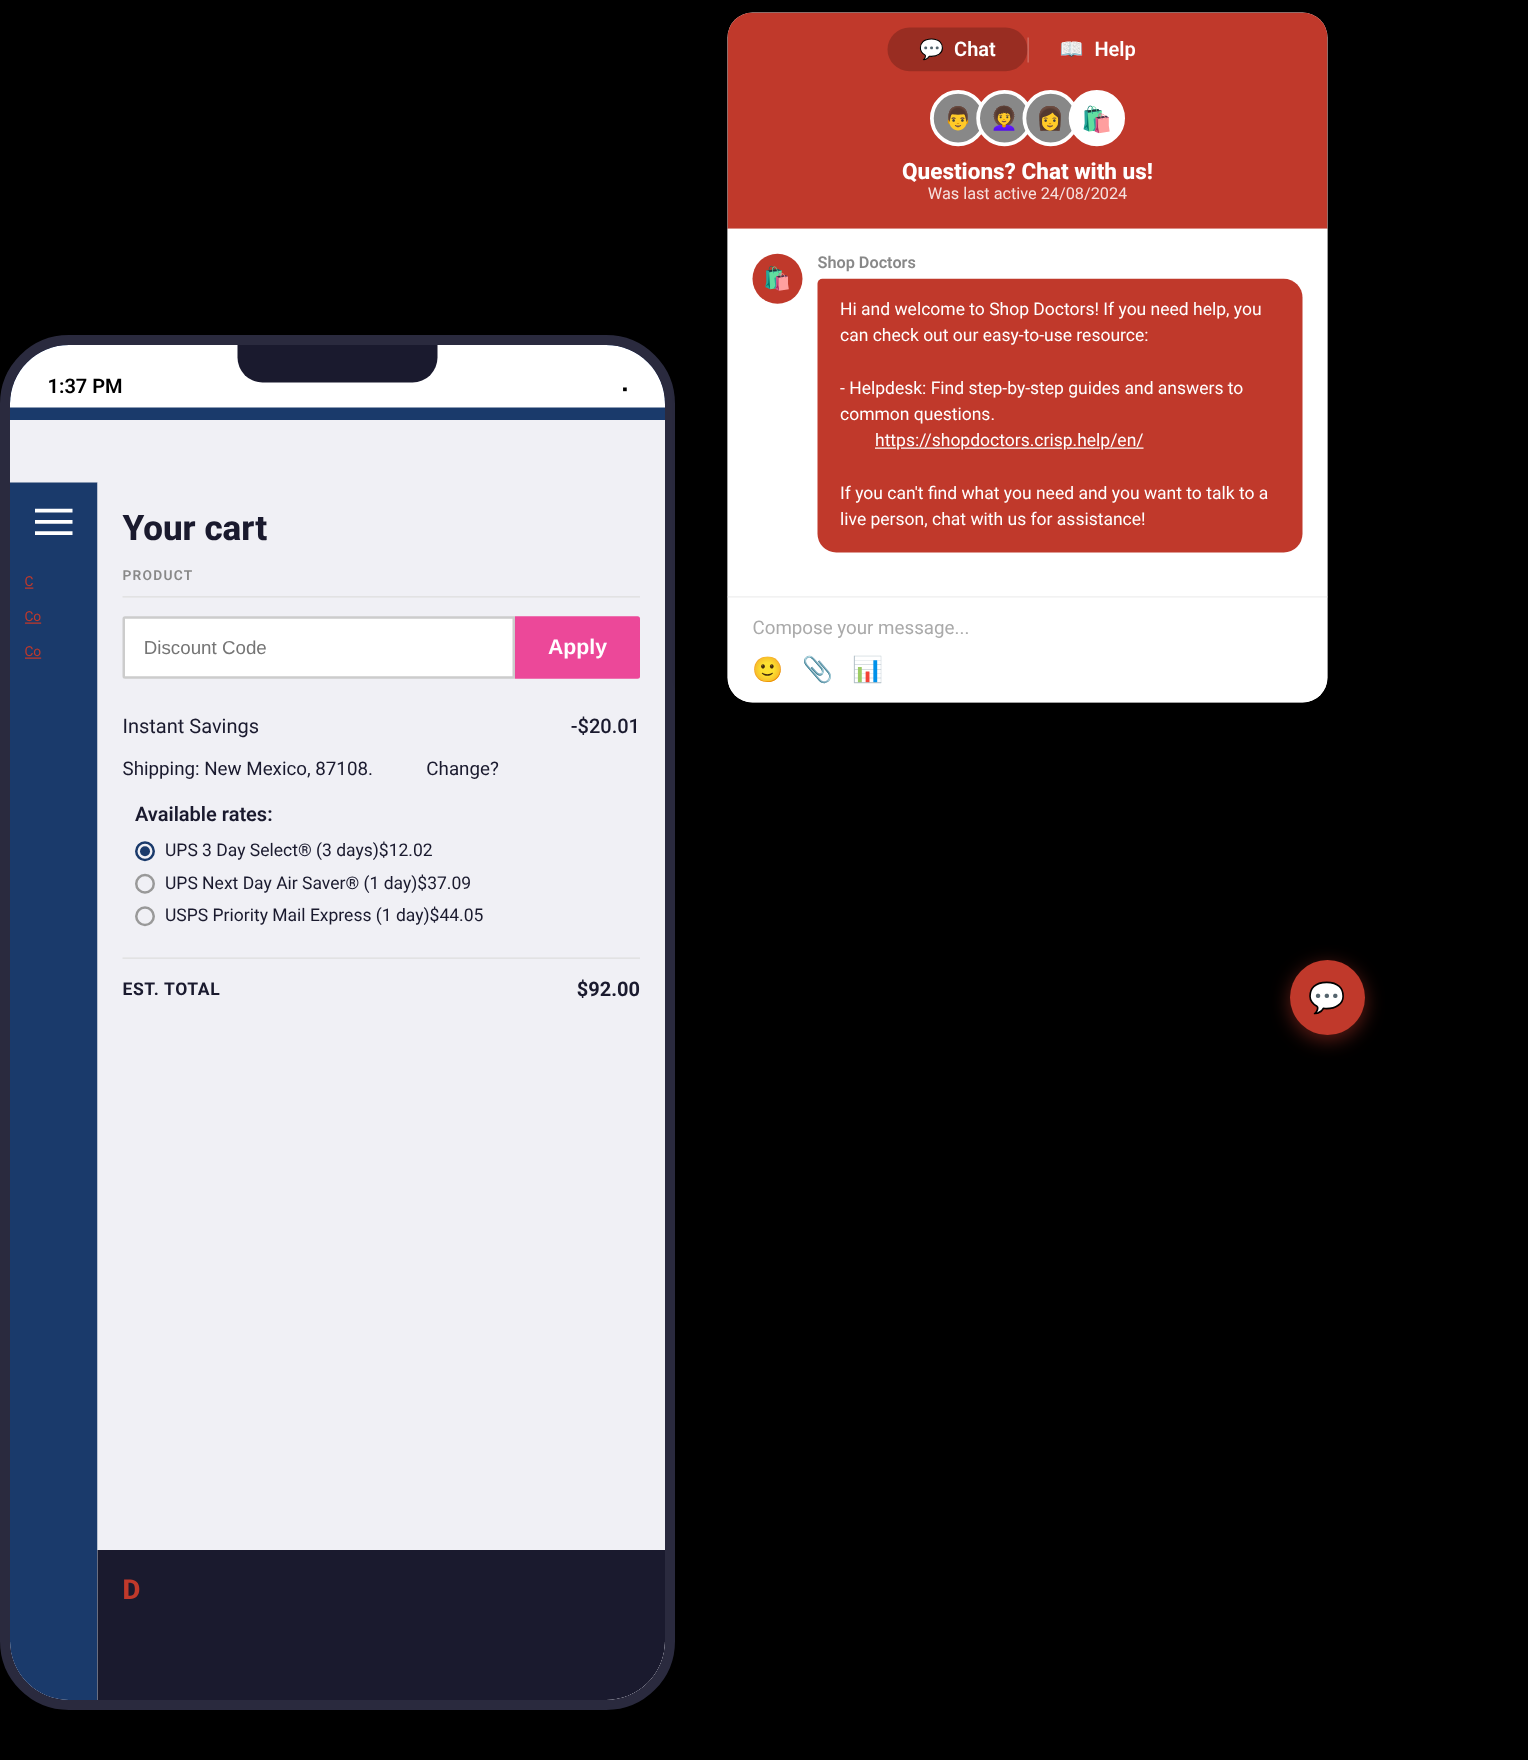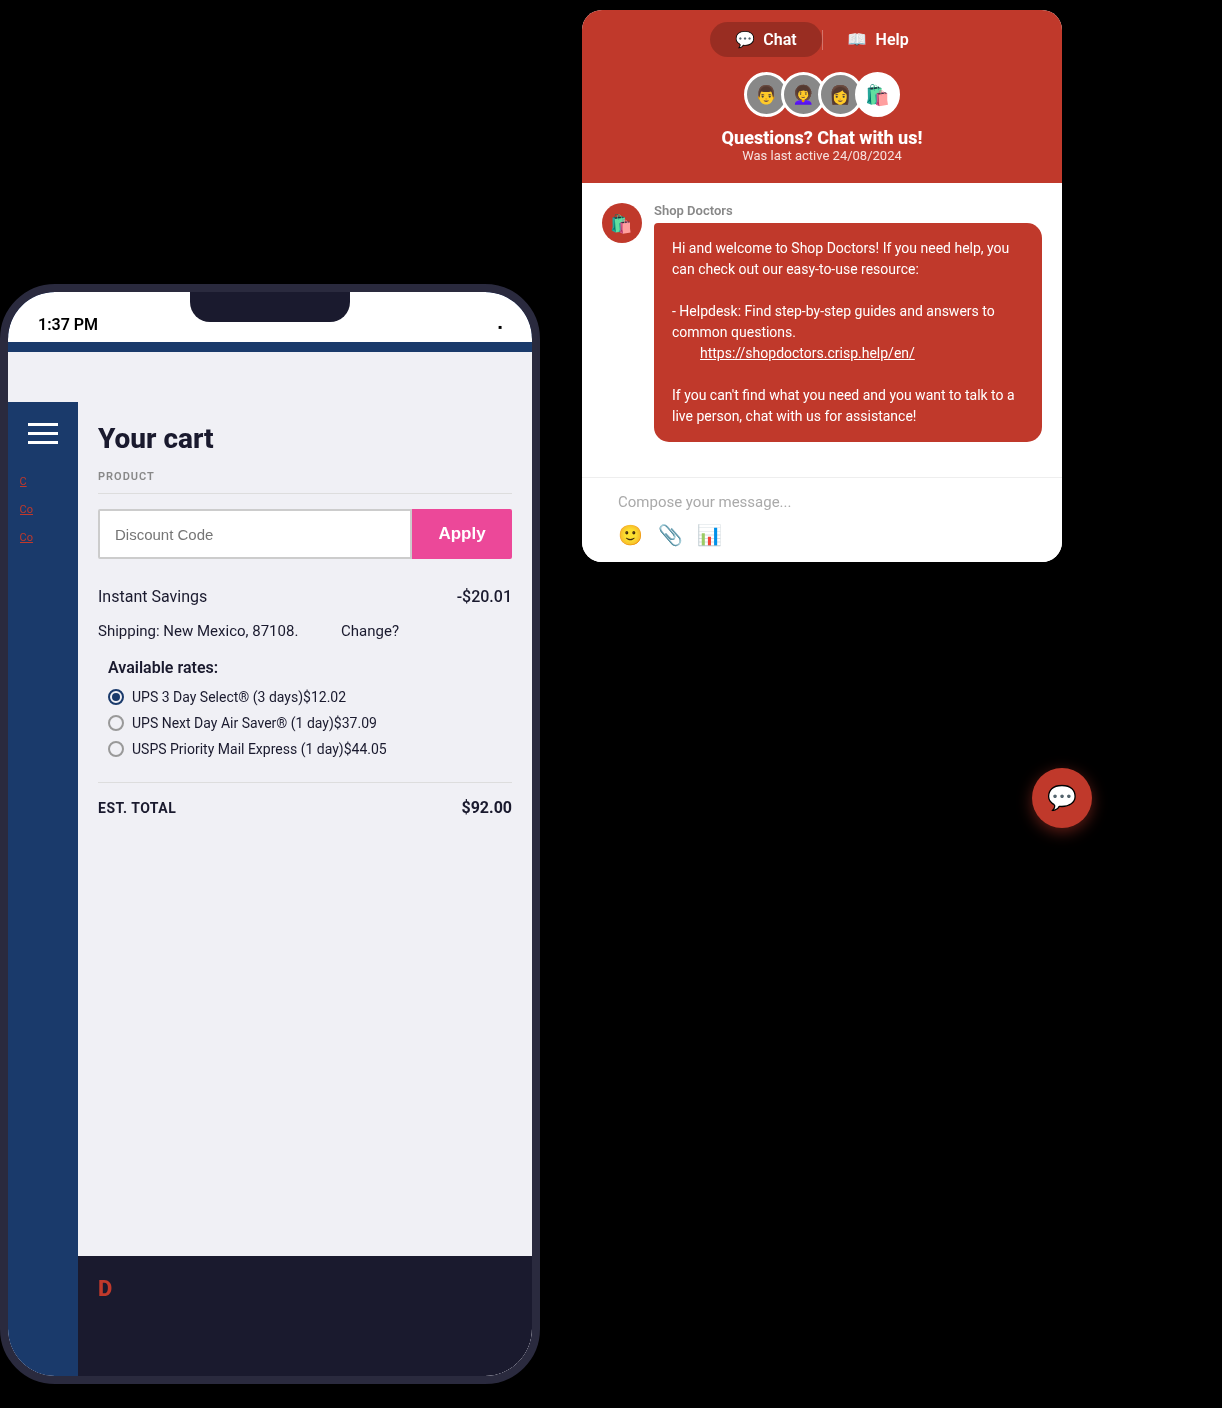--- a/index.html
+++ b/index.html
@@ -9,21 +9,21 @@
       background: #000;
       position: relative;
       overflow: hidden;
       font-family: -apple-system, BlinkMacSystemFont, 'Segoe UI', Roboto, sans-serif;
     }
 
     
     .phone-mockup {
       position: absolute;
       left: 0;
-      top: 284px;
+      top: 268px;
       width: 540px;
       height: 1100px;
       background: #1a1a2e;
       border-radius: 55px;
       border: 8px solid #2a2a3e;
       box-shadow: 0 20px 60px rgba(0,0,0,0.8), inset 0 0 0 2px #3a3a5e;
       overflow: hidden;
     }
 
     .phone-screen {
@@ -472,21 +472,21 @@
 
     .message-bubble a {
       color: white;
       text-decoration: underline;
       padding-left: 28px;
     }
 
     
     .chat-input-area {
       border-top: 1px solid #eee;
-      padding: 15px 36px;
+      padding: 15px 20px;
     }
 
     .chat-compose {
       font-size: 15px;
       color: #aaa;
       margin-bottom: 12px;
     }
 
     .chat-toolbar {
       display: flex;

